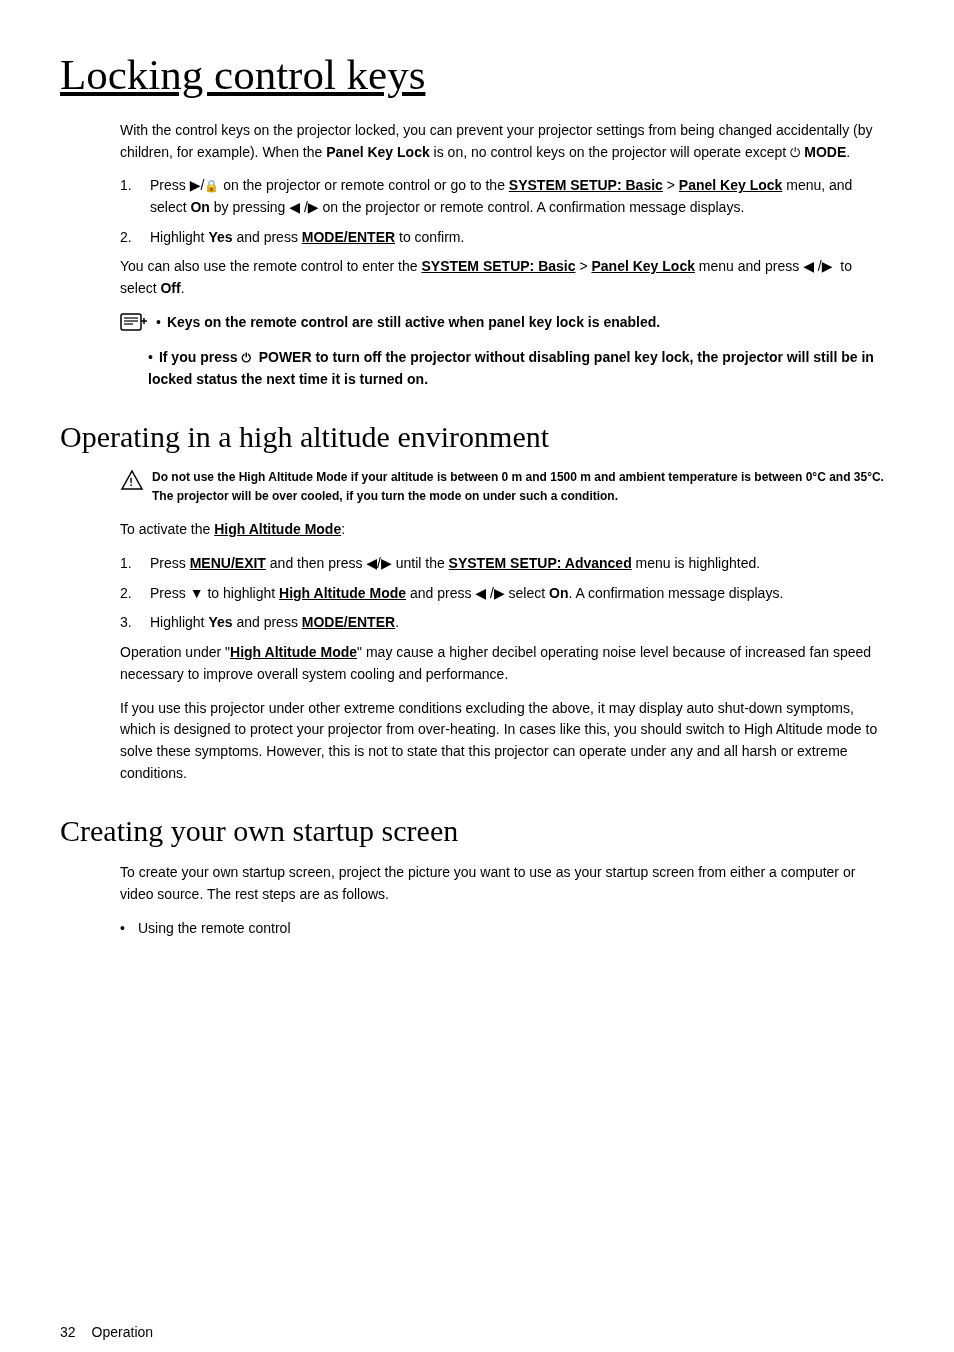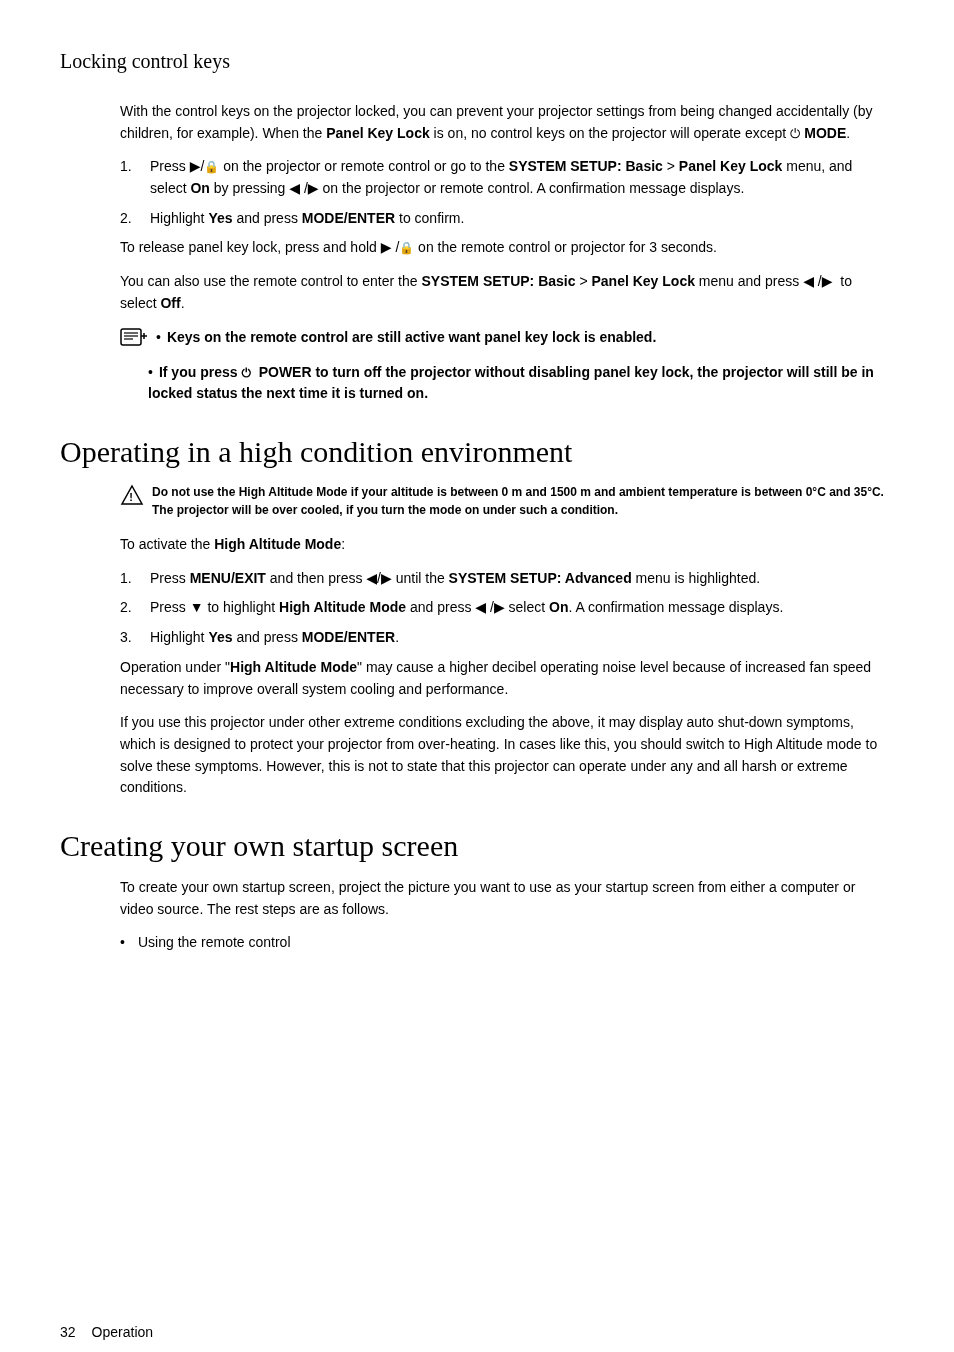--- a/index.html
+++ b/index.html
@@ -8,24 +8,25 @@
       font-family: Arial, Helvetica, sans-serif;
       font-size: 14px;
       color: #000000;
       width: 954px;
       min-height: 1352px;
       padding: 40px 60px 40px 60px;
     }
 
     h1 {
       font-family: Georgia, 'Times New Roman', serif;
-      font-size: 20px;
+      font-size: 43px;
       font-weight: normal;
-      margin-bottom: 28px;
+      margin-bottom: 21px;
       margin-top: 10px;
+      text-decoration: underline;
     }
 
     h2 {
       font-family: Georgia, 'Times New Roman', serif;
       font-size: 30px;
       font-weight: normal;
       margin-bottom: 14px;
       margin-top: 30px;
     }
 
@@ -33,21 +34,21 @@
       margin-left: 60px;
       margin-right: 10px;
     }
 
     p {
       line-height: 1.55;
       margin-bottom: 12px;
     }
 
     .bold { font-weight: bold; }
-    .underline { }
+    .underline { text-decoration: underline; }
 
     ol {
       margin-left: 0;
       padding-left: 0;
       list-style: none;
     }
 
     ol li {
       display: flex;
       margin-bottom: 8px;
@@ -137,55 +138,51 @@
       </span>
     </li>
     <li>
       <span class="num">2.</span>
       <span class="text">
         Highlight <span class="bold">Yes</span> and press <span class="bold underline">MODE/ENTER</span> to confirm.
       </span>
     </li>
   </ol>
 
-  <p>
-    To release panel key lock, press and hold <span>▶</span> /<span style="font-size:12px;">🔒</span> on the remote control or projector for 3
-    seconds.
-  </p>
 
   <p>
     You can also use the remote control to enter the <span class="bold underline">SYSTEM SETUP: Basic</span> &gt; <span class="bold underline">Panel Key Lock</span>
     menu and press <span>◀</span> /<span>▶</span>&nbsp; to select <span class="bold">Off</span>.
   </p>
 
   <div class="note-box" style="margin-bottom:4px;">
     <span class="note-icon" style="display:inline-flex;align-items:center;">
       <svg width="28" height="22" viewBox="0 0 28 22" fill="none" xmlns="http://www.w3.org/2000/svg">
         <rect x="1" y="1" width="20" height="16" rx="2" stroke="black" stroke-width="1.5" fill="none"></rect>
         <line x1="4" y1="5" x2="18" y2="5" stroke="black" stroke-width="1.2"></line>
         <line x1="4" y1="8" x2="18" y2="8" stroke="black" stroke-width="1.2"></line>
         <line x1="4" y1="11" x2="13" y2="11" stroke="black" stroke-width="1.2"></line>
         <line x1="21" y1="8" x2="27" y2="8" stroke="black" stroke-width="1.5"></line>
         <line x1="24" y1="5" x2="24" y2="11" stroke="black" stroke-width="1.5"></line>
       </svg>
     </span>
     <span class="note-text">
-      <span style="margin-right:6px;">•</span><span class="bold">Keys on the remote control are still active want panel key lock is enabled.</span>
+      <span style="margin-right:6px;">•</span><span class="bold">Keys on the remote control are still active when panel key lock is enabled.</span>
     </span>
   </div>
 
   <div class="note-box" style="margin-left:28px;">
     <span class="note-text">
       <span style="margin-right:6px;">•</span><span class="bold">If you press <span style="font-size:12px;">⏻</span>&nbsp; POWER to turn off the projector without disabling panel key lock, the projector will still be in locked status the next time it is turned on.</span>
     </span>
   </div>
 
 </div>
 
-<h2>Operating in a high condition environment</h2>
+<h2>Operating in a high altitude environment</h2>
 
 <div class="content-block">
 
 
   <div class="warning-box">
     <span class="warning-icon">
       <svg width="24" height="22" viewBox="0 0 24 22" fill="none" xmlns="http://www.w3.org/2000/svg">
         <polygon points="12,2 22,20 2,20" stroke="black" stroke-width="1.5" fill="none"></polygon>
         <text x="11" y="17" font-size="11" font-weight="bold" fill="black" text-anchor="middle">!</text>
       </svg>

